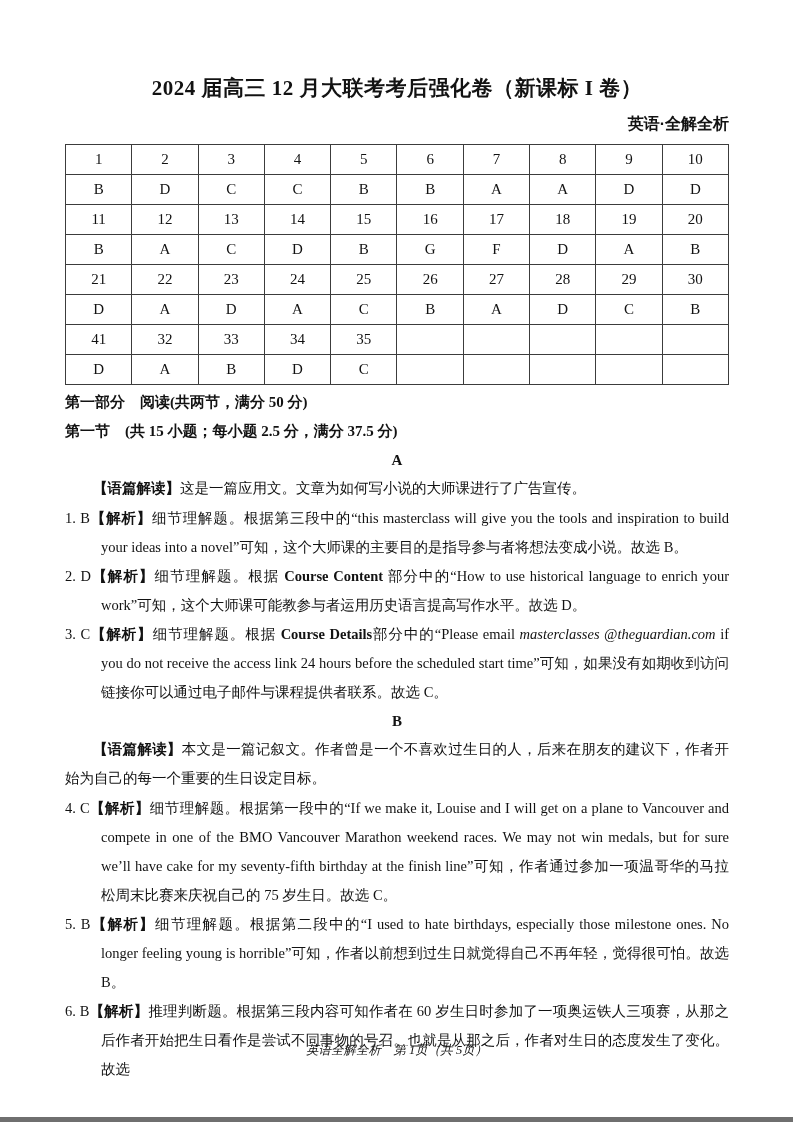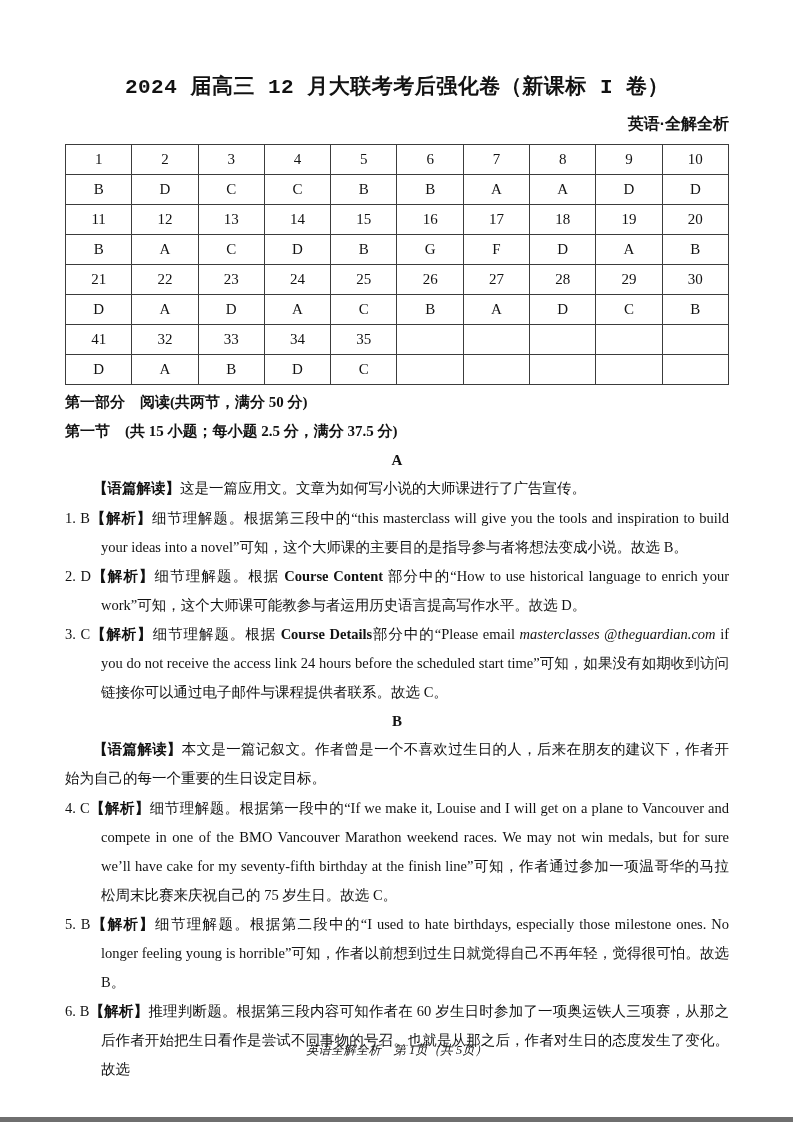--- a/index.html
+++ b/index.html
@@ -12,21 +12,21 @@
     color:#121212;
     overflow:hidden;
   }
   .content{padding:0 64px 0 65px;}
   .title{
     padding-top:74px;
     text-align:center;
     font-weight:bold;
     font-size:21px;
     line-height:28px;
-    font-family:Liberation Mono, monospace;
+    font-family:Liberation Serif, serif;
     letter-spacing:0.5px;
   }
   .subtitle{
     margin-top:12px;
     text-align:right;
     font-weight:bold;
     font-size:16px;
     line-height:20px;
     font-family:"Liberation Sans","DejaVu Sans",sans-serif;
   }

